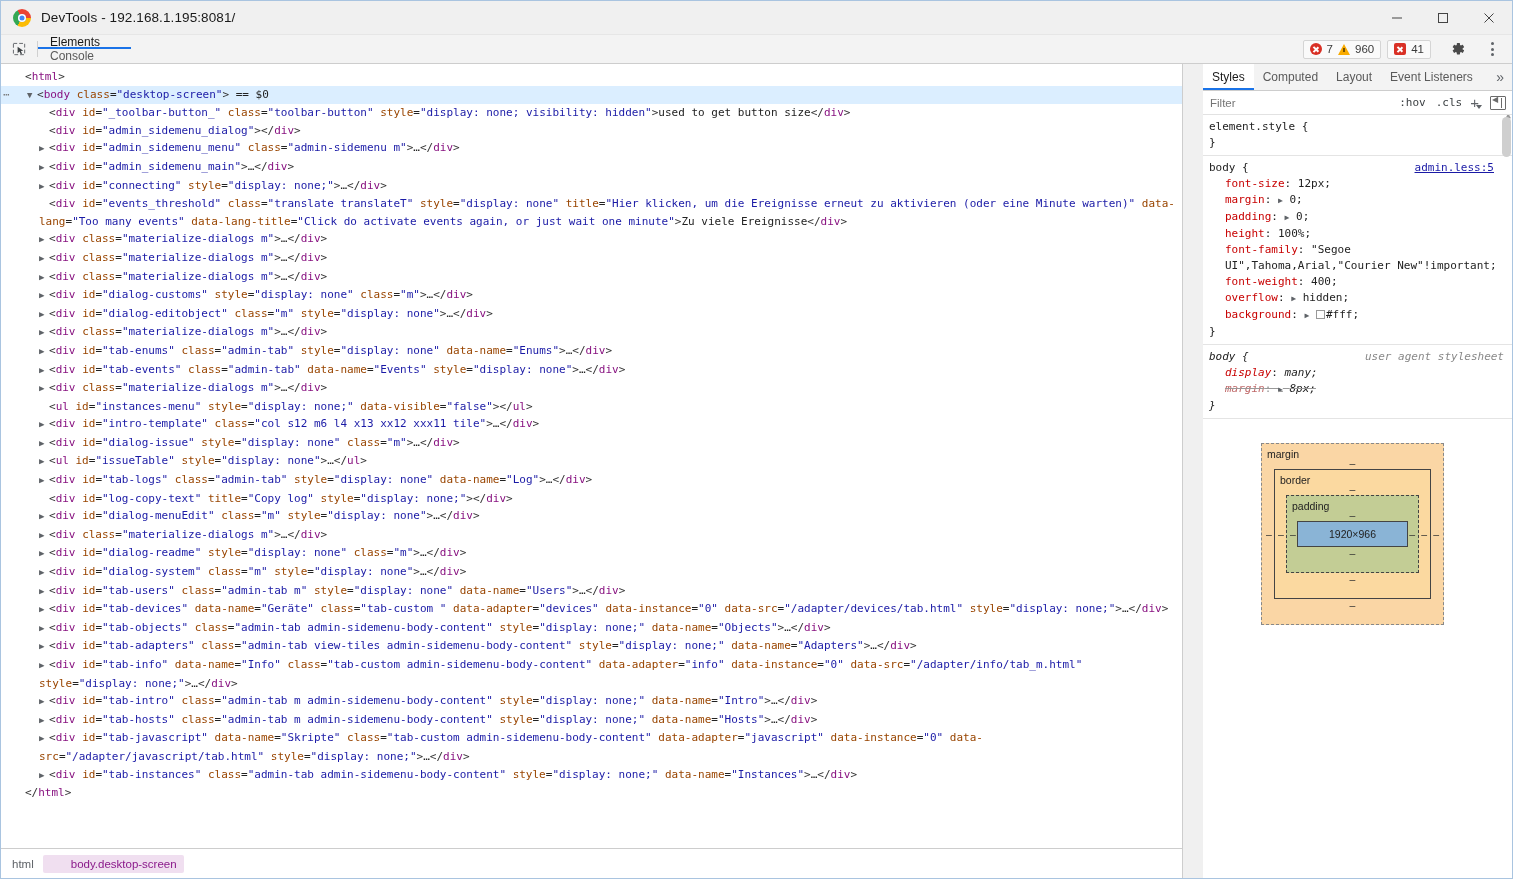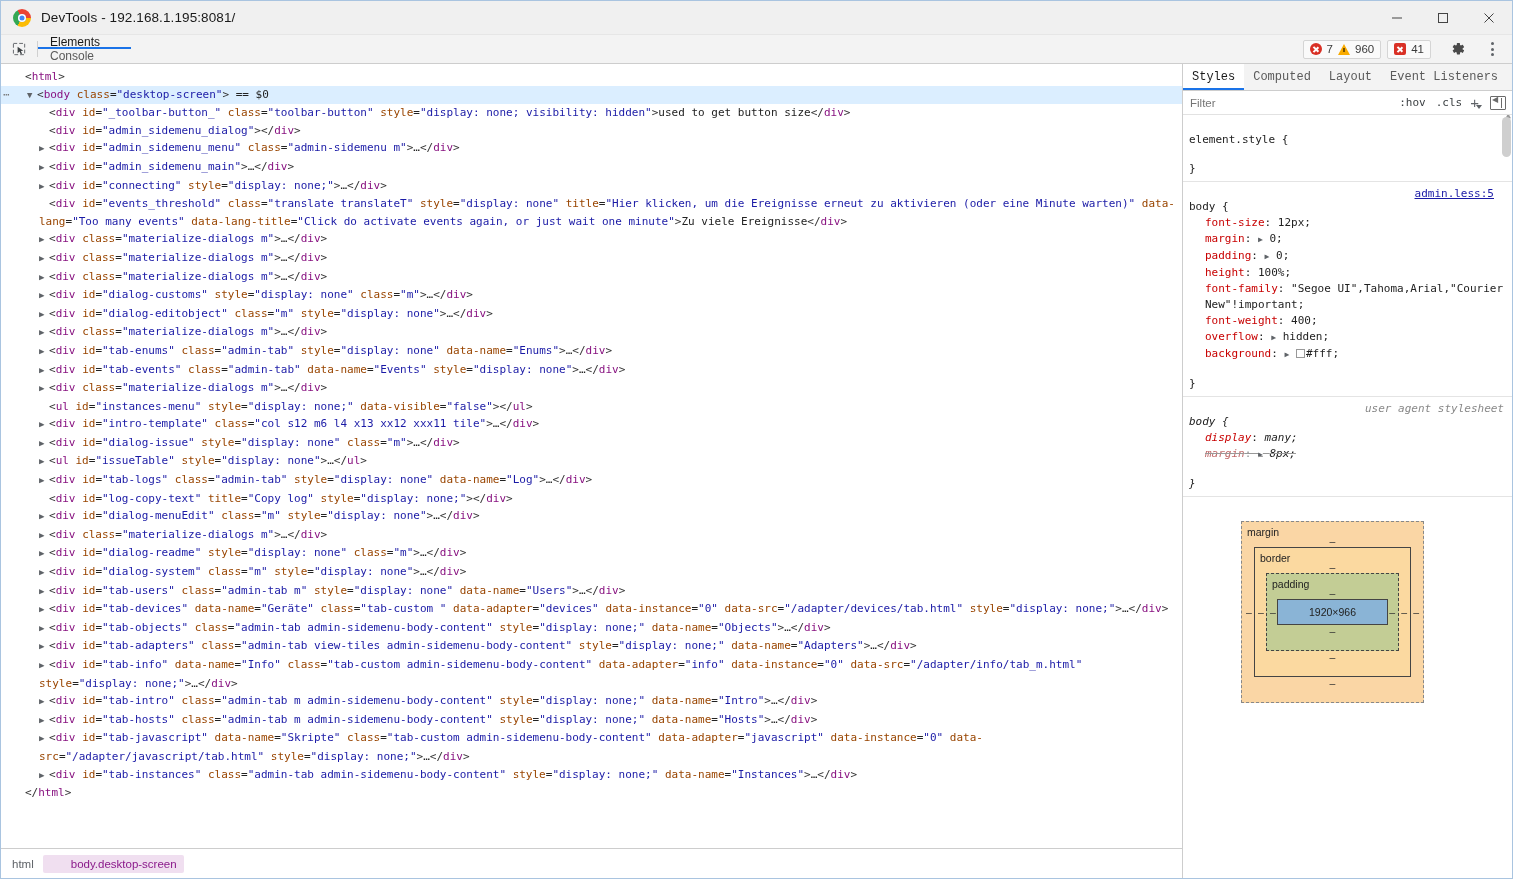--- a/index.html
+++ b/index.html
@@ -52,21 +52,21 @@
   .ico-warn::after { content:""; position:absolute; left:-0.7px; top:4px; width:1.4px; height:4px; background:#7a5200; }
   .ico-issue { width:12px; height:12px; border-radius:2px; background:#d93025; position:relative; }
   .ico-issue::before, .ico-issue::after { content:""; position:absolute; left:5.2px; top:2.5px;
        width:1.6px; height:7px; background:#fff; }
   .ico-issue::before { transform:rotate(45deg); } .ico-issue::after { transform:rotate(-45deg); }
   .tb-icon { width:28px; display:flex; align-items:center; justify-content:center; color:#5f6368; }
   .kebab { display:flex; flex-direction:column; gap:2.5px; align-items:center; }
   .kebab i { width:3px; height:3px; border-radius:50%; background:#5f6368; display:block; }
 
   
-  .main { flex:1 1 auto; display:flex; min-height:0; }
+  .main { flex:1 1 auto; display:flex; min-height:0;gap:20px; }
 
   
   .elements-pane { width:1182px; flex:0 0 1182px; display:flex; flex-direction:column;
                    min-width:0; background:#fff; border-right:1px solid #cdcdcd; }
   .dom-tree { flex:1 1 auto; overflow:hidden; padding:4px 0 0 0;
               font-family:"DejaVu Sans Mono", monospace; font-size:11px; line-height:17.6px;
               color:#222; }
   .dom-line { padding:0 6px 0 0; white-space:pre-wrap; position:relative; }
   .dom-line.selected { background:#dbeeff; }
   .ind0 { padding-left:14px; } .ind1 { padding-left:26px; } .ind2 { padding-left:38px; }
@@ -81,21 +81,21 @@
 
   .breadcrumb { flex:0 0 30px; height:30px; border-top:1px solid #cdcdcd; background:#fff;
                 display:flex; align-items:center; padding-left:4px; gap:2px; }
   .crumb { font-size:11.5px; padding:3px 7px; color:#5f6368; border-radius:2px; }
   .crumb.active { background:#f0dff0; color:#8b1a8b;padding-left:28px; }
 
   
   .styles-pane { flex:1 1 auto; display:flex; flex-direction:column; min-width:0; background:#fff; }
   .styles-tabs { height:27px; flex:0 0 27px; display:flex; align-items:stretch;
                  border-bottom:1px solid #cdcdcd; background:#f3f3f3; }
-  .stab { padding:0 9px; display:flex; align-items:center; font-size:12px; color:#5a5a5a; white-space:nowrap;font-family:Liberation Mono, monospace;}
+  .stab { padding:0 9px; display:flex; align-items:center; font-size:12px; color:#5a5a5a; white-space:nowrap;}
   .stab.active { color:#1a1a1a; box-shadow:inset 0 -2px 0 #1a73e8; background:#fff;}
   .stab.more { color:#5f6368; font-size:14px; margin-left:auto; padding:0 8px; }
 
   .filter-row { height:24px; flex:0 0 24px; display:flex; align-items:center;
                 border-bottom:1px solid #e2e2e2; background:#fff; }
   .filter-input { flex:1 1 auto; border:none; outline:none; font-size:11.5px; color:#9a9a9a;
                   padding-left:7px; background:transparent; font-family:"Liberation Sans",sans-serif; }
   .filt-btn { font-size:11px; color:#3c4043; padding:0 5px;
               font-family:"DejaVu Sans Mono", monospace; }
   .plus { font-size:15px; color:#5f6368; padding:0 3px; position:relative; }
@@ -106,21 +106,21 @@
   .sidebar-toggle::before { content:""; position:absolute; right:3px; top:1px; bottom:1px;
                             width:1px; background:#6b6b6b; }
   .sidebar-toggle::after { content:"◀"; position:absolute; left:1px; top:-2px; font-size:8px; color:#6b6b6b;}
 
   .styles-body { flex:1 1 auto; overflow:hidden; position:relative;
                  font-family:"DejaVu Sans Mono", monospace; font-size:11px; line-height:16px; }
   .rule { padding:4px 0 4px 6px; border-bottom:1px solid #e4e4e4; position:relative; }
   .rule .src { position:absolute; right:18px; top:4px; color:#1a1aa6; text-decoration:underline;
                font-size:11px; }
   .rule .src.ua { color:#888; font-style:italic; text-decoration:none; right:8px;}
-  .sel { color:#222;margin-top:13px; }
+  .sel { color:#222; }
   .rule.ua .sel, .rule.ua .prop, .rule.ua .pval { font-style:italic; }
   .decl { padding-left:16px; white-space:pre-wrap; }
   .prop { color:#c80000; }
   .pval { color:#222; }
   .struck { text-decoration:line-through; color:#999; }
   .struck .prop { color:#c06a6a; }
   .tri { color:#5f6368; font-size:8px; }
   .swatch { display:inline-block; width:9px; height:9px; border:1px solid #999; background:#fff;
             vertical-align:-1px; margin-right:1px; }
 

